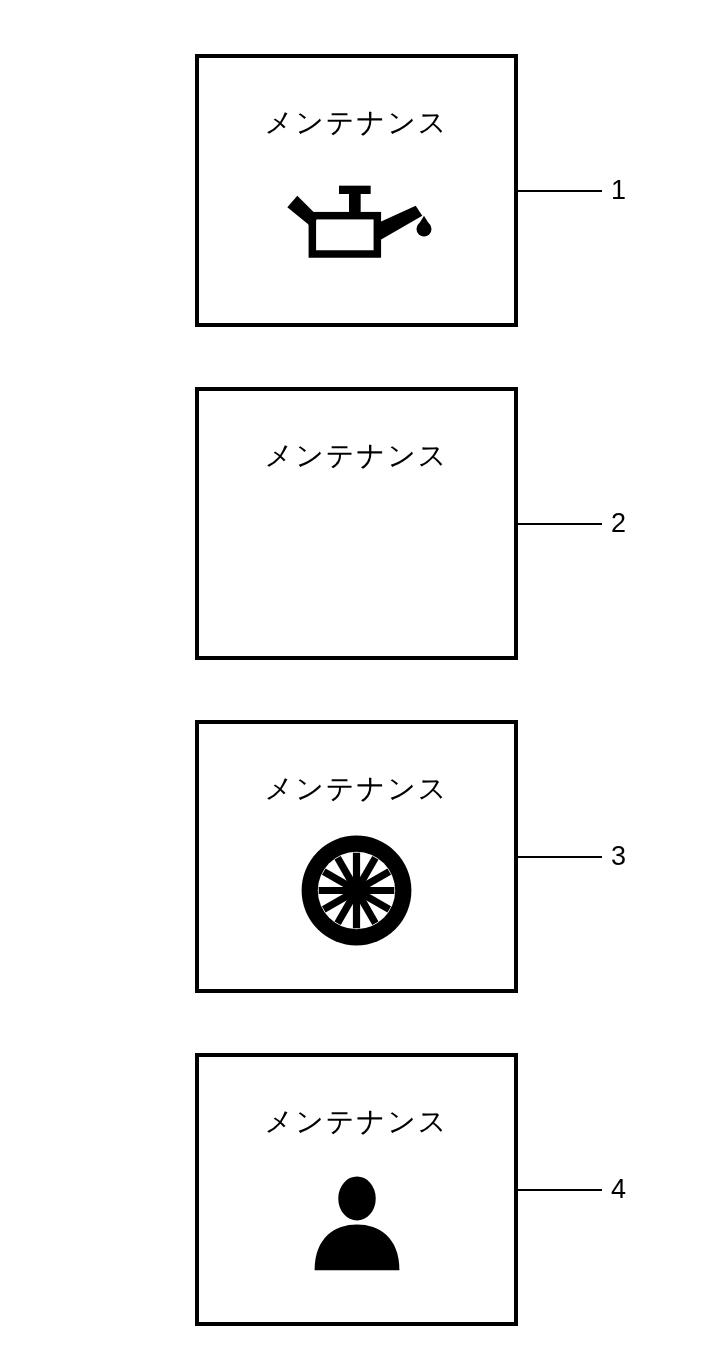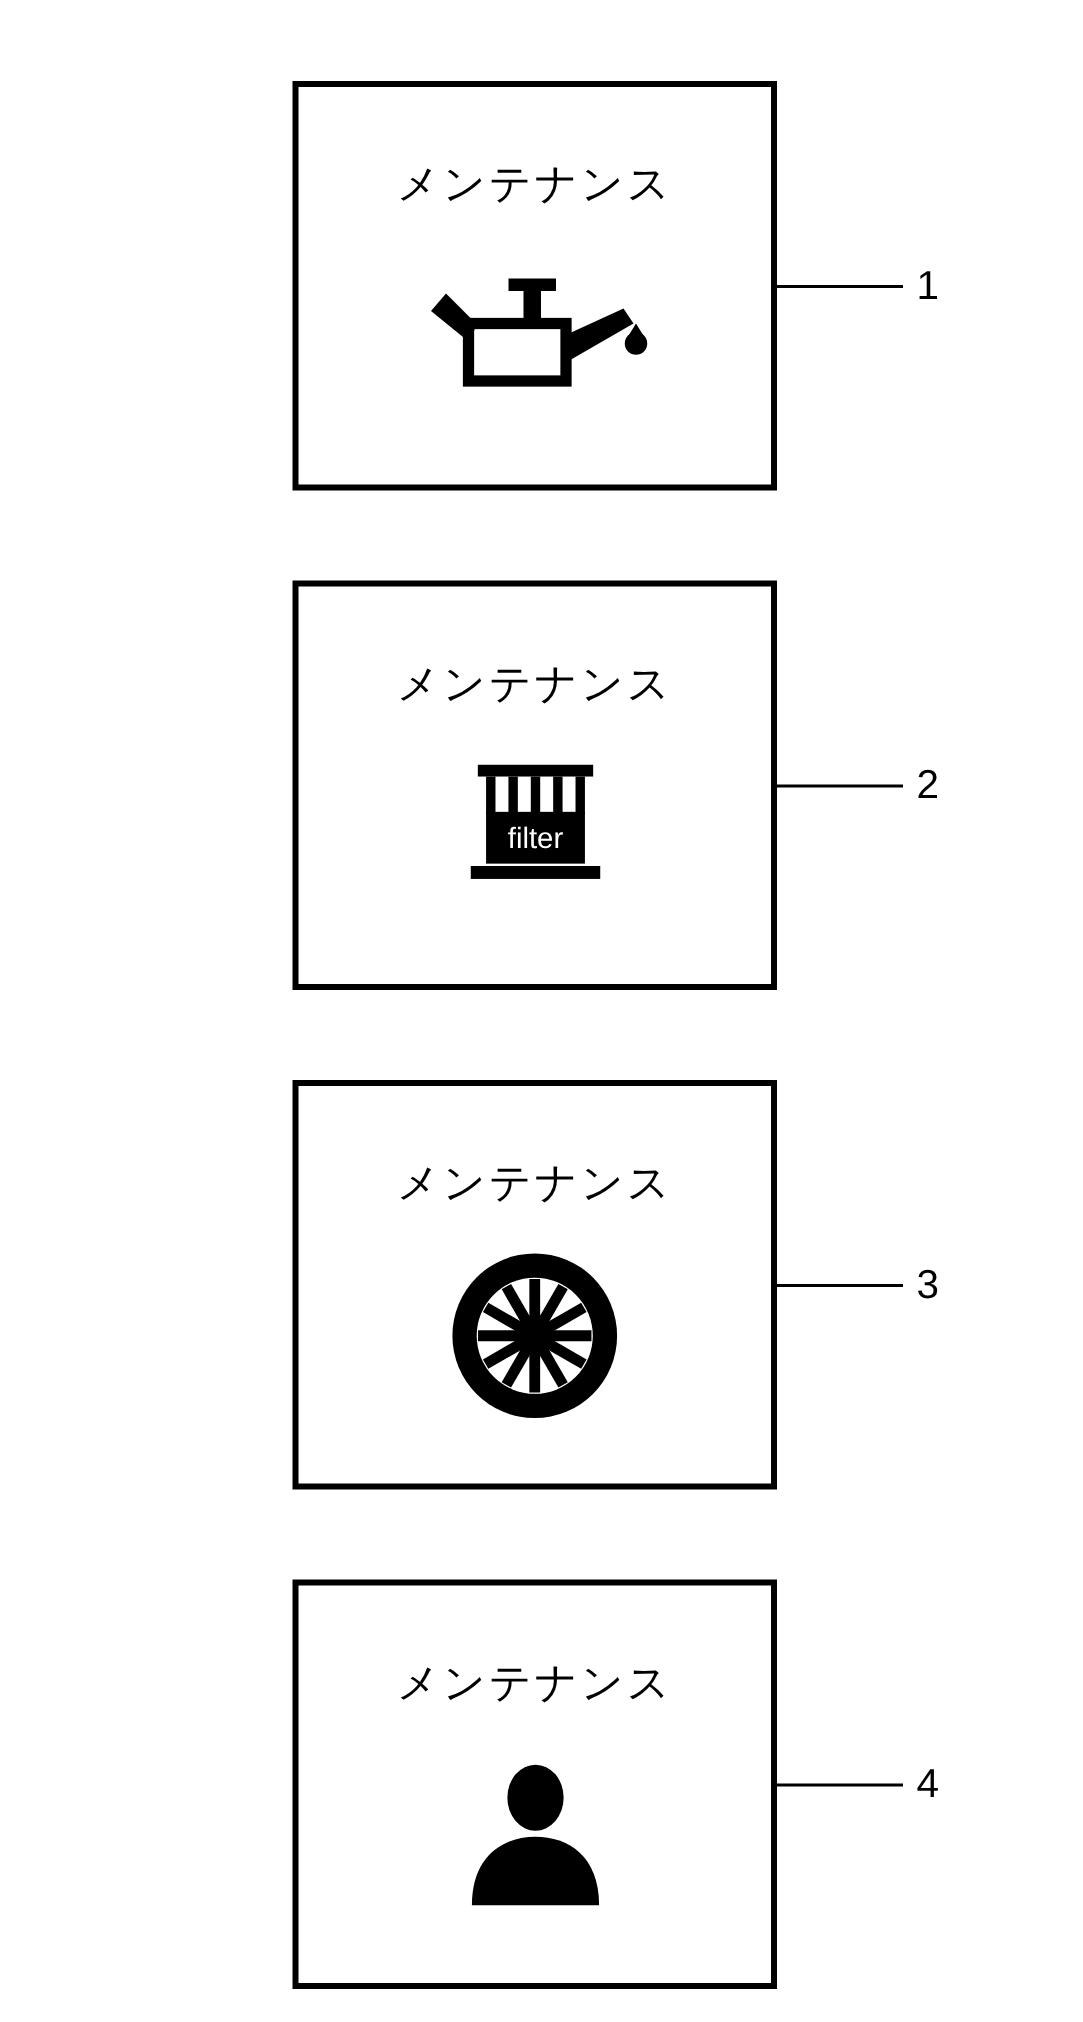--- a/index.html
+++ b/index.html
@@ -95,35 +95,20 @@
     </div>
     <div class="callout">
       <div class="callout-line"></div>
       <div class="callout-number">1</div>
     </div>
   </div>
 
   <div class="panel-row">
     <div class="panel">
       <div class="panel-title">メンテナンス</div>
-      <div class="panel-icon-area">
-        <svg class="filter" viewBox="0 0 130 140" aria-hidden="true">
-          <rect x="16" y="10" width="98" height="10" fill="#000"></rect>
-          <g stroke="#000" stroke-width="8">
-            <line x1="27" y1="20" x2="27" y2="52"></line>
-            <line x1="46" y1="20" x2="46" y2="52"></line>
-            <line x1="65" y1="20" x2="65" y2="52"></line>
-            <line x1="84" y1="20" x2="84" y2="52"></line>
-            <line x1="103" y1="20" x2="103" y2="52"></line>
-          </g>
-          <rect x="23" y="50" width="84" height="44" fill="#000"></rect>
-          <text x="65" y="81" fill="#ffffff" font-size="25" text-anchor="middle">filter</text>
-          <rect x="10" y="96" width="110" height="11" fill="#000"></rect>
-        </svg>
-      </div>
     </div>
     <div class="callout">
       <div class="callout-line"></div>
       <div class="callout-number">2</div>
     </div>
   </div>
 
   <div class="panel-row">
     <div class="panel">
       <div class="panel-title">メンテナンス</div>

